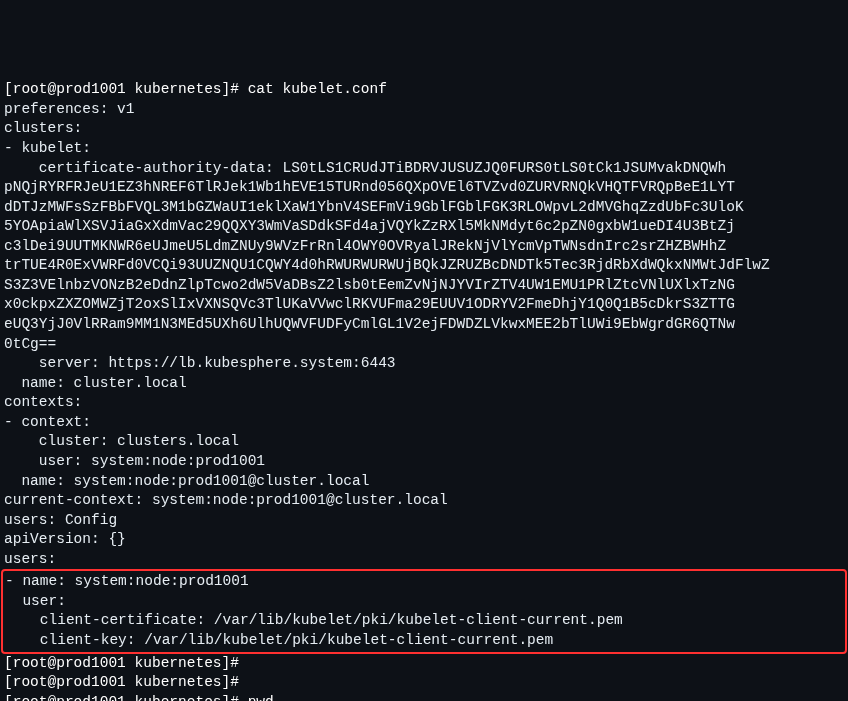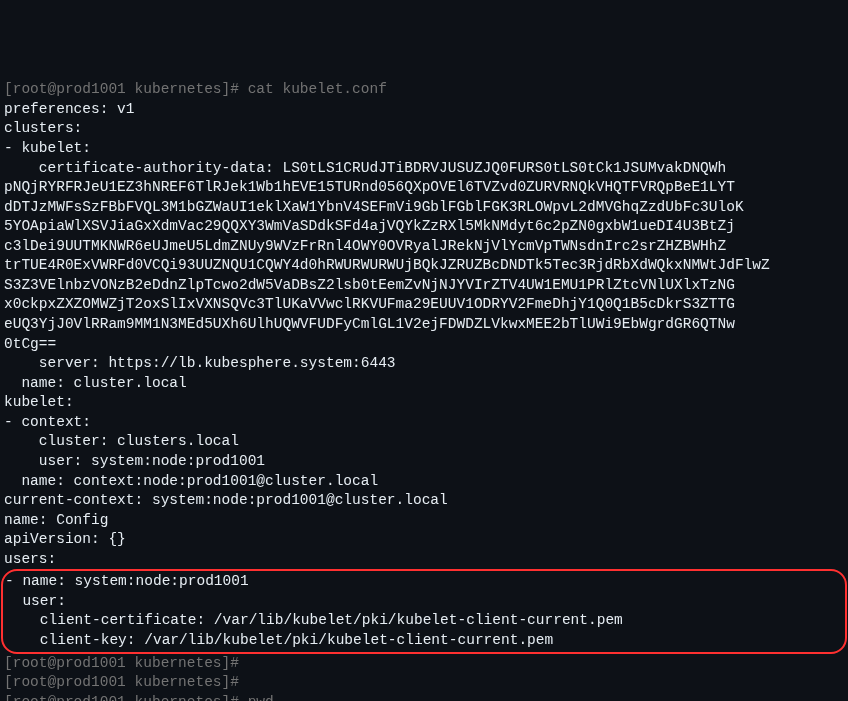--- a/index.html
+++ b/index.html
@@ -17,27 +17,27 @@
       width: 848px;
       height: 701px;
       overflow: hidden;
       white-space: pre;
     }
     .terminal {
       padding: 2px 4px;
     }
     .highlight-box {
       border: 2px solid #ff3030;
-      border-radius: 16px;
+      border-radius: 4px;
       padding: 1px 2px;
       margin: 0px -3px;
       display: block;
     }
     .prompt-line {
-      color: #737373;
+      color: #ffffff;
     }
   </style>
 </head>
 <body>
 
 
 
 <div class="terminal"><span class="prompt-line">[root@prod1001 kubernetes]# cat kubelet.conf</span>
 <span>preferences: v1</span>
 <span>clusters:</span>
@@ -47,27 +47,27 @@
 <span>dDTJzMWFsSzFBbFVQL3M1bGZWaUI1eklXaW1YbnV4SEFmVi9GblFGblFGK3RLOWpvL2dMVGhqZzdUbFc3UloK</span>
 <span>5YOApiaWlXSVJiaGxXdmVac29QQXY3WmVaSDdkSFd4ajVQYkZzRXl5MkNMdyt6c2pZN0gxbW1ueDI4U3BtZj</span>
 <span>c3lDei9UUTMKNWR6eUJmeU5LdmZNUy9WVzFrRnl4OWY0OVRyalJRekNjVlYcmVpTWNsdnIrc2srZHZBWHhZ</span>
 <span>trTUE4R0ExVWRFd0VCQi93UUZNQU1CQWY4d0hRWURWURWUjBQkJZRUZBcDNDTk5Tec3RjdRbXdWQkxNMWtJdFlwZ</span>
 <span>S3Z3VElnbzVONzB2eDdnZlpTcwo2dW5VaDBsZ2lsb0tEemZvNjNJYVIrZTV4UW1EMU1PRlZtcVNlUXlxTzNG</span>
 <span>x0ckpxZXZOMWZjT2oxSlIxVXNSQVc3TlUKaVVwclRKVUFma29EUUV1ODRYV2FmeDhjY1Q0Q1B5cDkrS3ZTTG</span>
 <span>eUQ3YjJ0VlRRam9MM1N3MEd5UXh6UlhUQWVFUDFyCmlGL1V2ejFDWDZLVkwxMEE2bTlUWi9EbWgrdGR6QTNw</span>
 <span>0tCg==</span>
 <span>    server: https://lb.kubesphere.system:6443</span>
 <span>  name: cluster.local</span>
-<span>kubelet:</span>
+<span>contexts:</span>
 <span>- context:</span>
 <span>    cluster: clusters.local</span>
 <span>    user: system:node:prod1001</span>
-<span>  name: context:node:prod1001@cluster.local</span>
+<span>  name: system:node:prod1001@cluster.local</span>
 <span>current-context: system:node:prod1001@cluster.local</span>
-<span>name: Config</span>
+<span>users: Config</span>
 <span>apiVersion: {}</span>
 <span>users:</span>
 <div class="highlight-box"><span>- name: system:node:prod1001</span>
 <span>  user:</span>
 <span>    client-certificate: /var/lib/kubelet/pki/kubelet-client-current.pem</span>
 <span>    client-key: /var/lib/kubelet/pki/kubelet-client-current.pem</span></div><span class="prompt-line">[root@prod1001 kubernetes]#</span>
 <span class="prompt-line">[root@prod1001 kubernetes]#</span>
 <span class="prompt-line">[root@prod1001 kubernetes]# pwd</span>
 
 </div>

